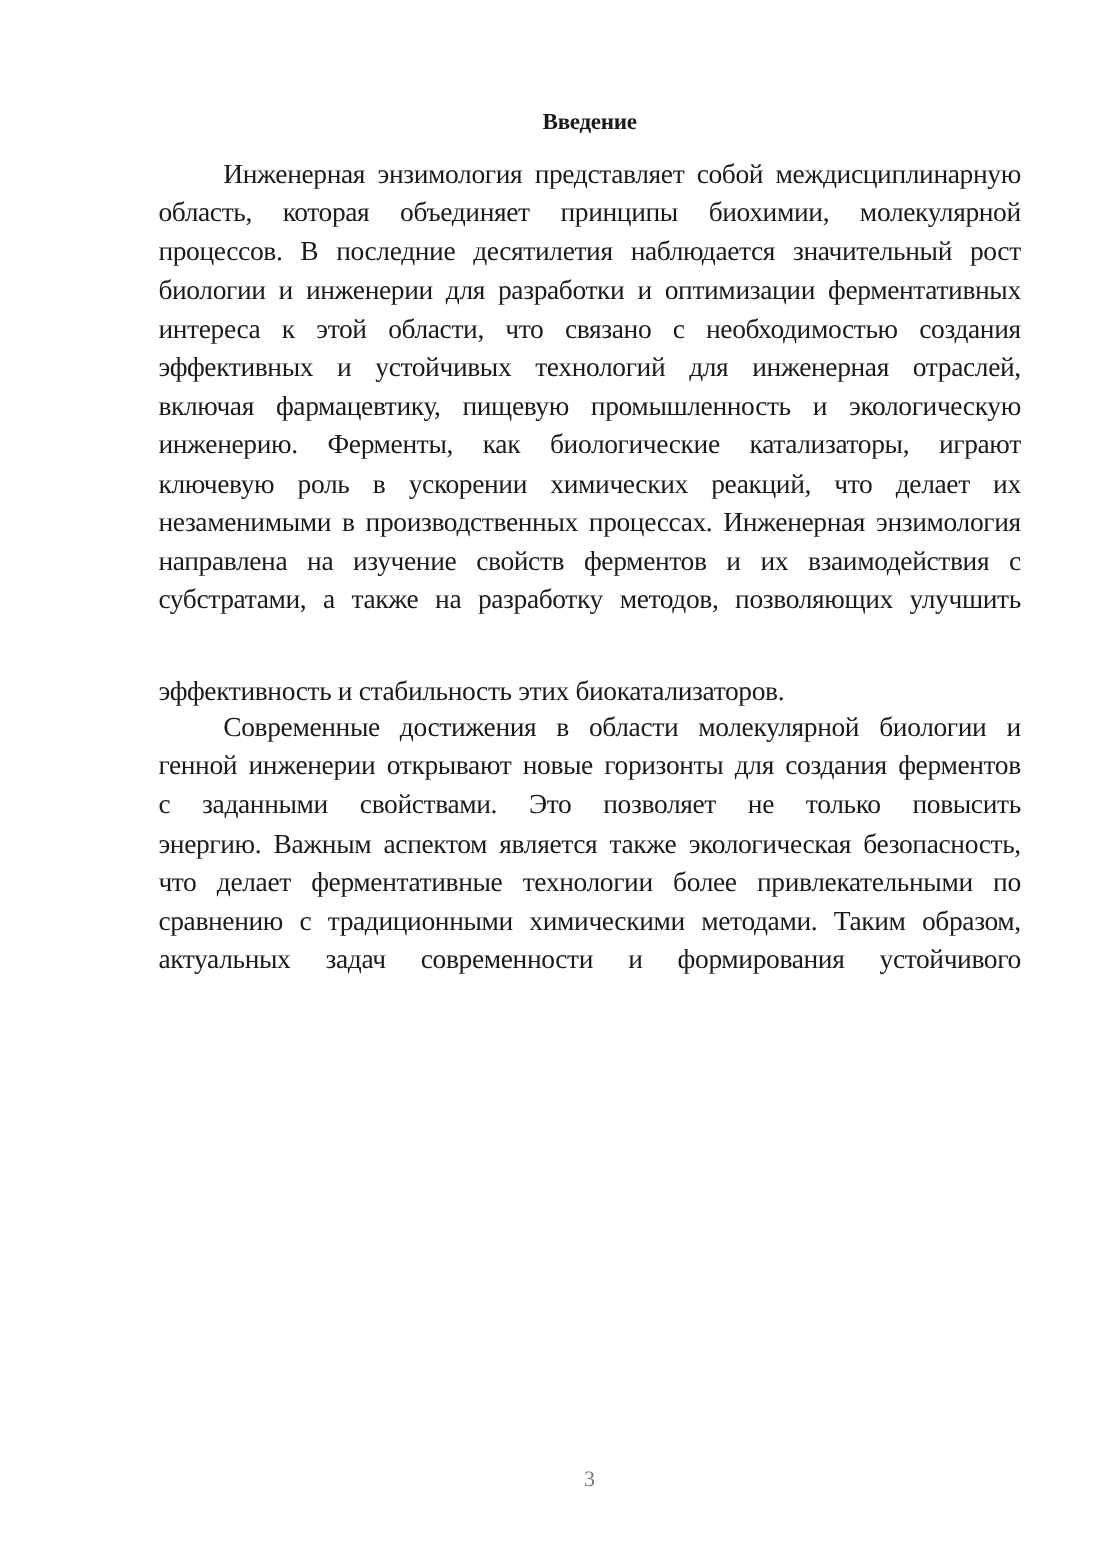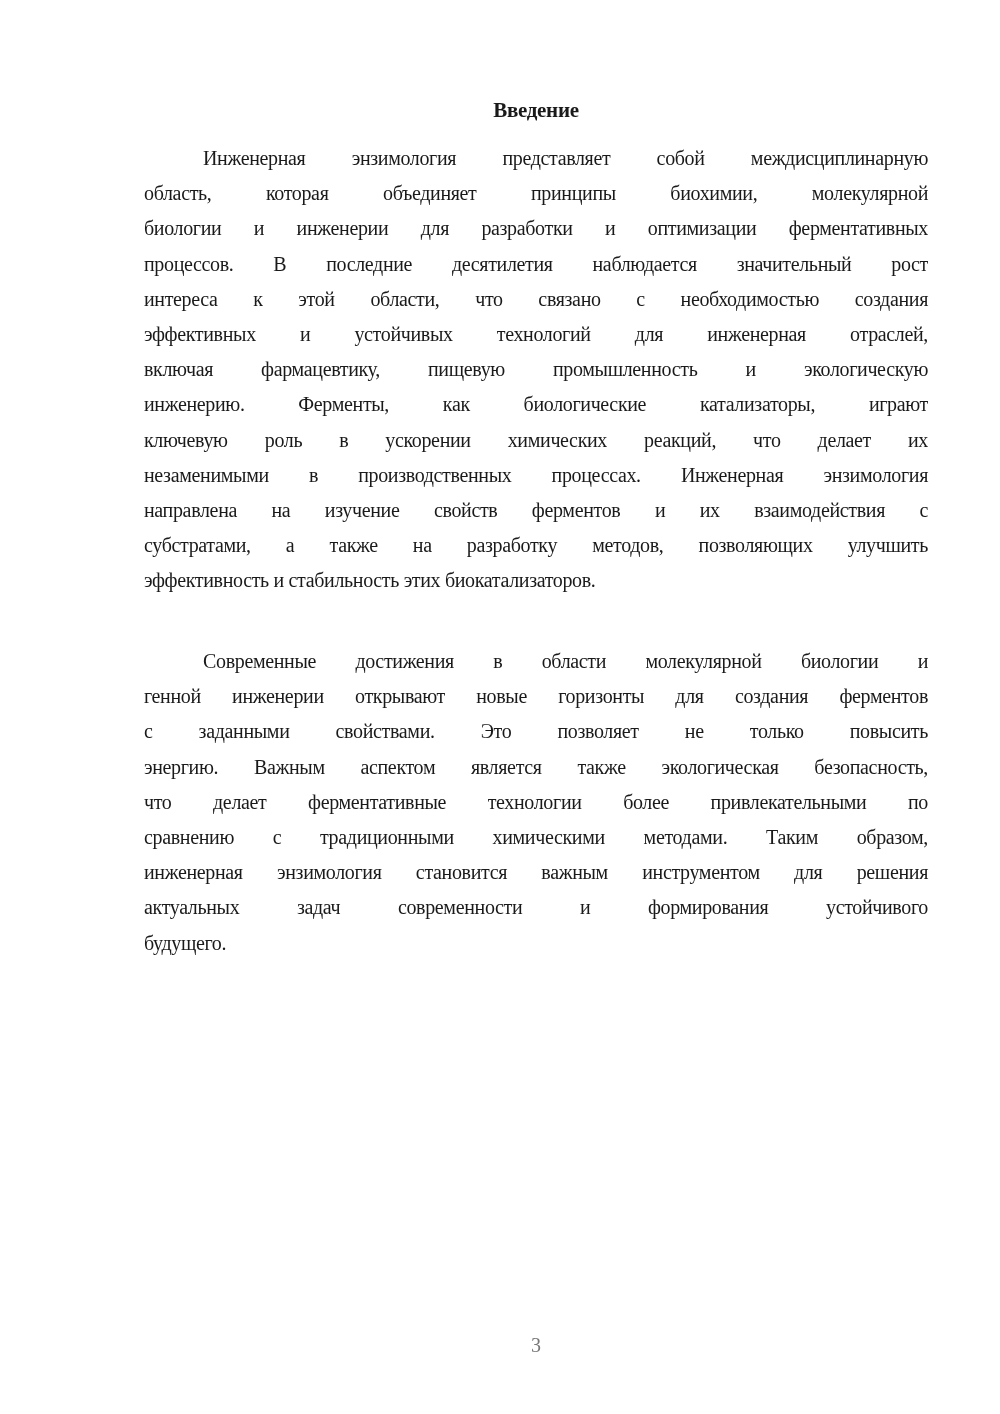--- a/index.html
+++ b/index.html
@@ -1,49 +1,49 @@
 <!DOCTYPE html>
 <html><head>
 <meta charset="utf-8">
 <style>
   html, body { margin: 0; padding: 0; background: #ffffff; }
   body { width: 1000px; height: 1414px; position: relative; overflow: hidden;
          font-family: "Liberation Serif", serif; color: #1a1a1a; }
   .title { position: absolute; top: 98px; left: 0; width: 1072px; text-align: center;
            font-weight: bold; font-size: 21px; letter-spacing: -0.3px; }
   .para { position: absolute; left: 144px; width: 784px; }
-  .line { display: block; height: 35.2px; line-height: 35.2px; font-size: 20px;
+  .line { display: block; height: 35.2px; line-height: 35.2px; font-size: 25px;
           text-align: justify; text-align-last: justify; white-space: nowrap;
           letter-spacing: -0.35px; word-spacing: 0; }
   .line.indent { padding-left: 59px; }
   .line.last { text-align-last: left; }
   .line .wrap { display: block; white-space: normal; text-align: justify; text-align-last: justify; }
-  .line.last .wrap { text-align-last: left; }
+  .line.last .wrap { text-align-last: left; margin-top: 48px; }
   .p1 { top: 141px; }
   .p2 { top: 644px; }
   .page-num { position: absolute; top: 1334px; left: 0; width: 1072px; text-align: center;
               font-size: 20px; color: #777; font-family: "Liberation Serif", serif; }
 </style>
 </head>
 <body>
 
 <div class="title">Введение</div>
 
 <div class="para p1">
   <span class="line indent">
       <span class="wrap">Инженерная энзимология представляет собой междисциплинарную</span>
     </span>
   <span class="line">
       <span class="wrap">область, которая объединяет принципы биохимии, молекулярной</span>
     </span>
   <span class="line">
-      <span class="wrap">биологии и инженерии для разработки и оптимизации ферментативных</span>
+      <span class="wrap">процессов. В последние десятилетия наблюдается значительный рост</span>
     </span>
   <span class="line">
-      <span class="wrap">процессов. В последние десятилетия наблюдается значительный рост</span>
+      <span class="wrap">биологии и инженерии для разработки и оптимизации ферментативных</span>
     </span>
   <span class="line">
       <span class="wrap">интереса к этой области, что связано с необходимостью создания</span>
     </span>
   <span class="line">
       <span class="wrap">эффективных и устойчивых технологий для инженерная отраслей,</span>
     </span>
   <span class="line">
       <span class="wrap">включая фармацевтику, пищевую промышленность и экологическую</span>
     </span>
@@ -80,23 +80,17 @@
   <span class="line">
       <span class="wrap">энергию. Важным аспектом является также экологическая безопасность,</span>
     </span>
   <span class="line">
       <span class="wrap">что делает ферментативные технологии более привлекательными по</span>
     </span>
   <span class="line">
       <span class="wrap">сравнению с традиционными химическими методами. Таким образом,</span>
     </span>
   <span class="line">
-      <span class="wrap">инженерная энзимология становится важным инструментом для решения</span>
-    </span>
-  <span class="line">
       <span class="wrap">актуальных задач современности и формирования устойчивого</span>
-    </span>
-  <span class="line last">
-      <span class="wrap">будущего.</span>
     </span>
 </div>
 
 <div class="page-num">3</div>
 
 </body></html>

